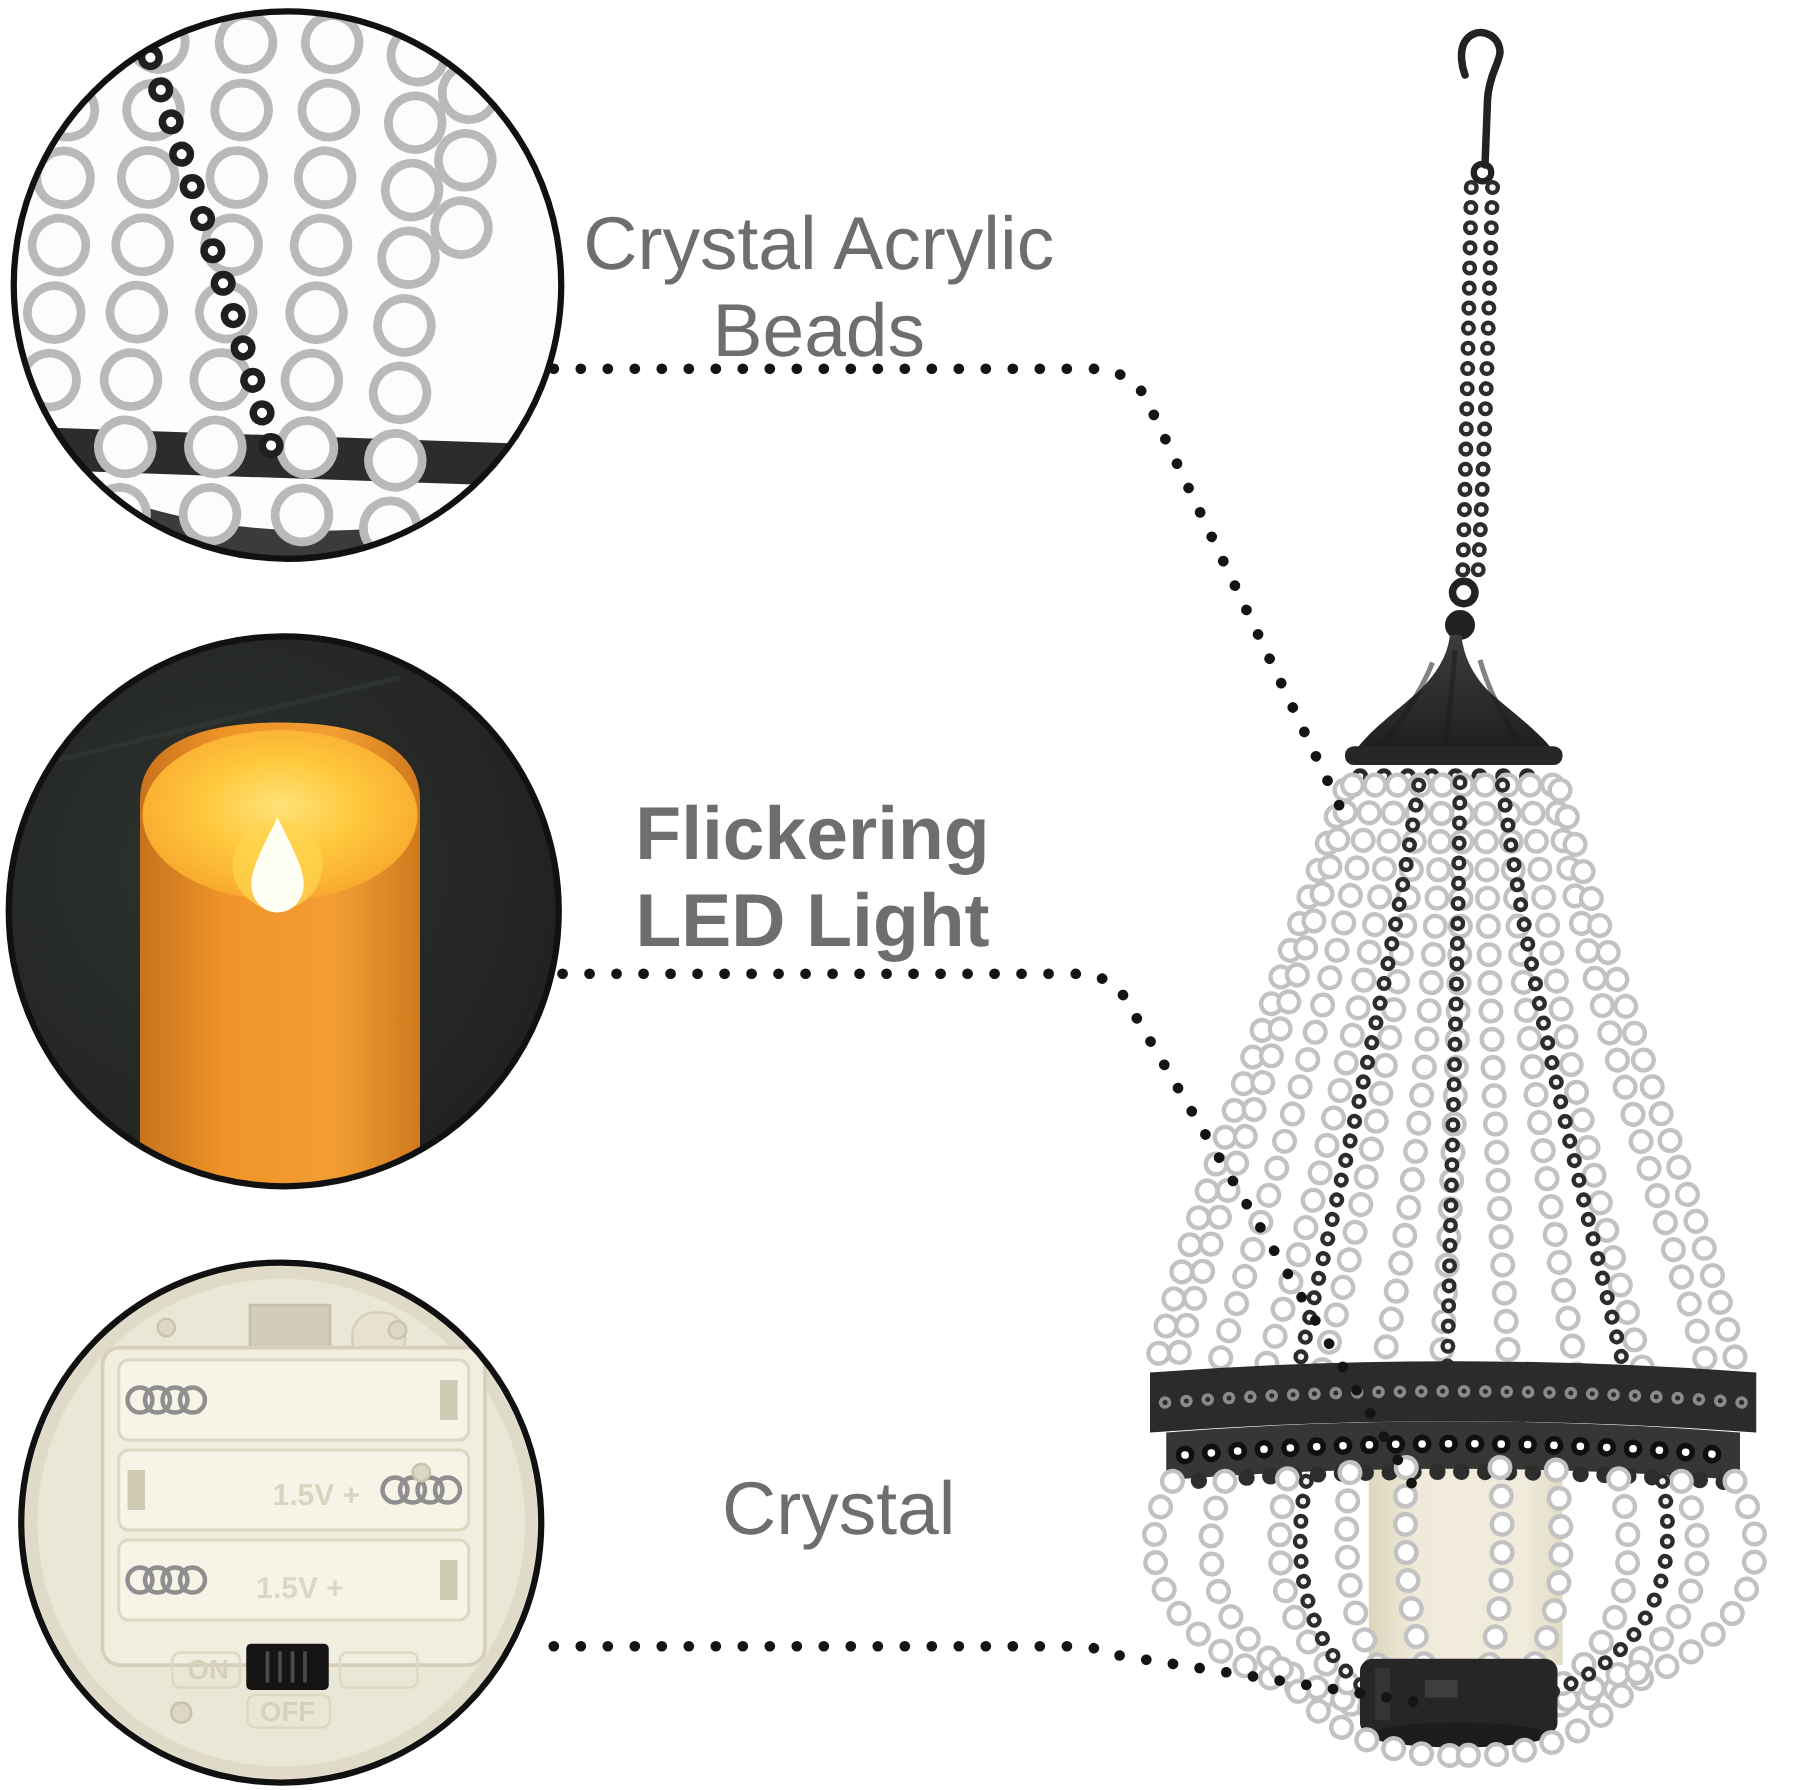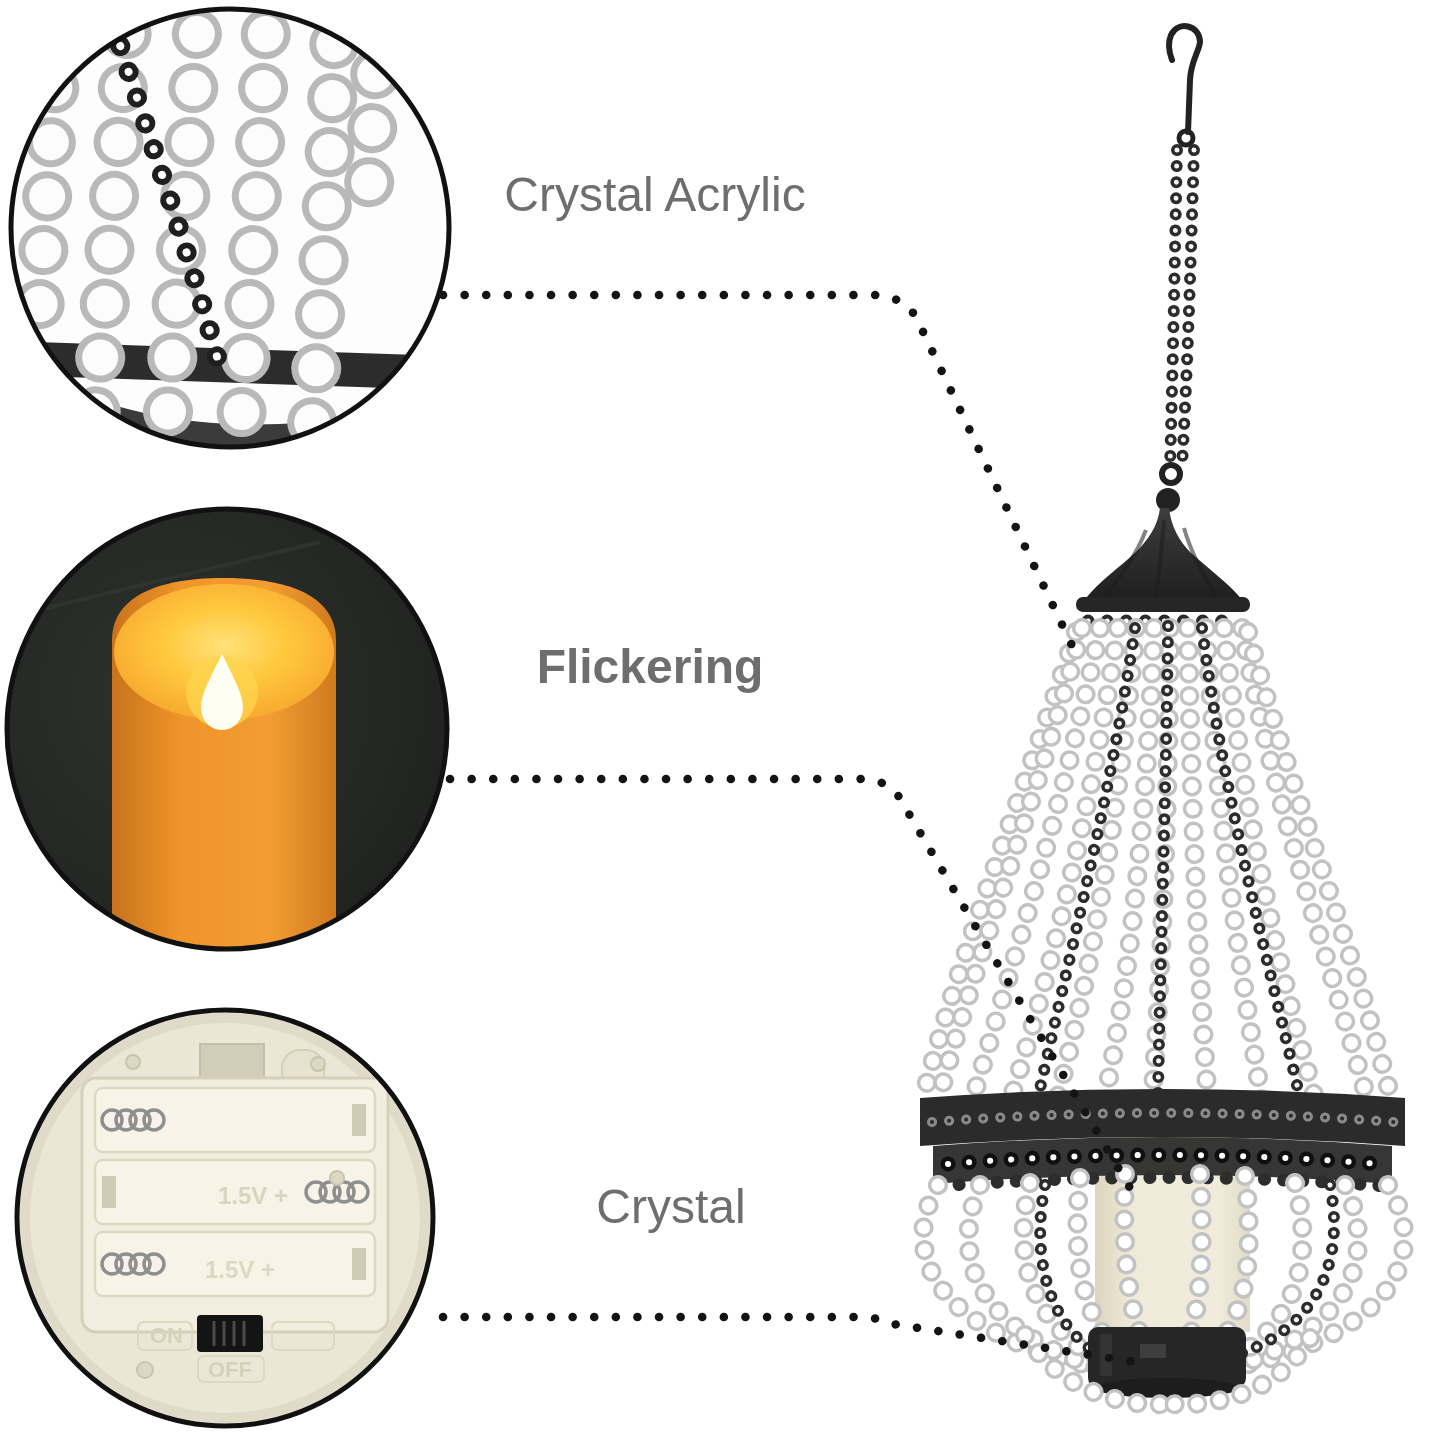--- a/index.html
+++ b/index.html
@@ -1,20 +1,20 @@
 <!DOCTYPE html>
 <html><head>
 <meta charset="utf-8">
 <style>
   html,body{margin:0;padding:0;background:#ffffff;}
   body{width:1445px;height:1432px;position:relative;overflow:hidden;
        font-family:"Liberation Sans",sans-serif;}
   .stage{position:absolute;left:0;top:0;width:1445px;height:1432px;}
   svg{position:absolute;left:0;top:0;}
-  .feature-label{position:absolute;color:#6e6e6e;font-size:48px;line-height:70px;
+  .feature-label{position:absolute;color:#6e6e6e;font-size:60px;line-height:70px;
        text-align:center;font-weight:400;letter-spacing:0;}
   .feature-label span{display:block;}
 
   
   .leader{fill:none;stroke:#141414;stroke-width:8.5;stroke-linecap:round;stroke-dasharray:0.1 21.5;}
 
   
   .bd {fill:none;stroke:#c2c2c2;stroke-width:20;stroke-linecap:round;stroke-dasharray:0.1 22.5;}
   .bdi{fill:none;stroke:#ffffff;stroke-width:13;stroke-linecap:round;stroke-dasharray:0.1 22.5;}
 
@@ -281,21 +281,23 @@
     <circle cx="225" cy="1218" r="208" fill="none" stroke="#111" stroke-width="5"></circle>
   </g>
 
   <path class="leader" d="M443,295 L872,295 Q902,295 916,317 L1076,654"></path>
   <path class="leader" d="M450,779 L858,779 Q888,779 899,797 L1136,1198"></path>
   <path class="leader" d="M443,1317 L852,1317 Q880,1317 893,1324 L1148,1364"></path>
 </svg>
 
 <div class="feature-label" style="left:410px;top:160px;width:490px;">
   <span>Crystal Acrylic</span>
+  <span>Beads</span>
 </div>
 <div class="feature-label" style="left:408px;top:632px;width:484px;font-weight:bold;">
   <span>Flickering</span>
+  <span>LED Light</span>
 </div>
 <div class="feature-label" style="left:430px;top:1172px;width:482px;">
   <span>Crystal</span>
 </div>
 
 </div>
 
 </body></html>

